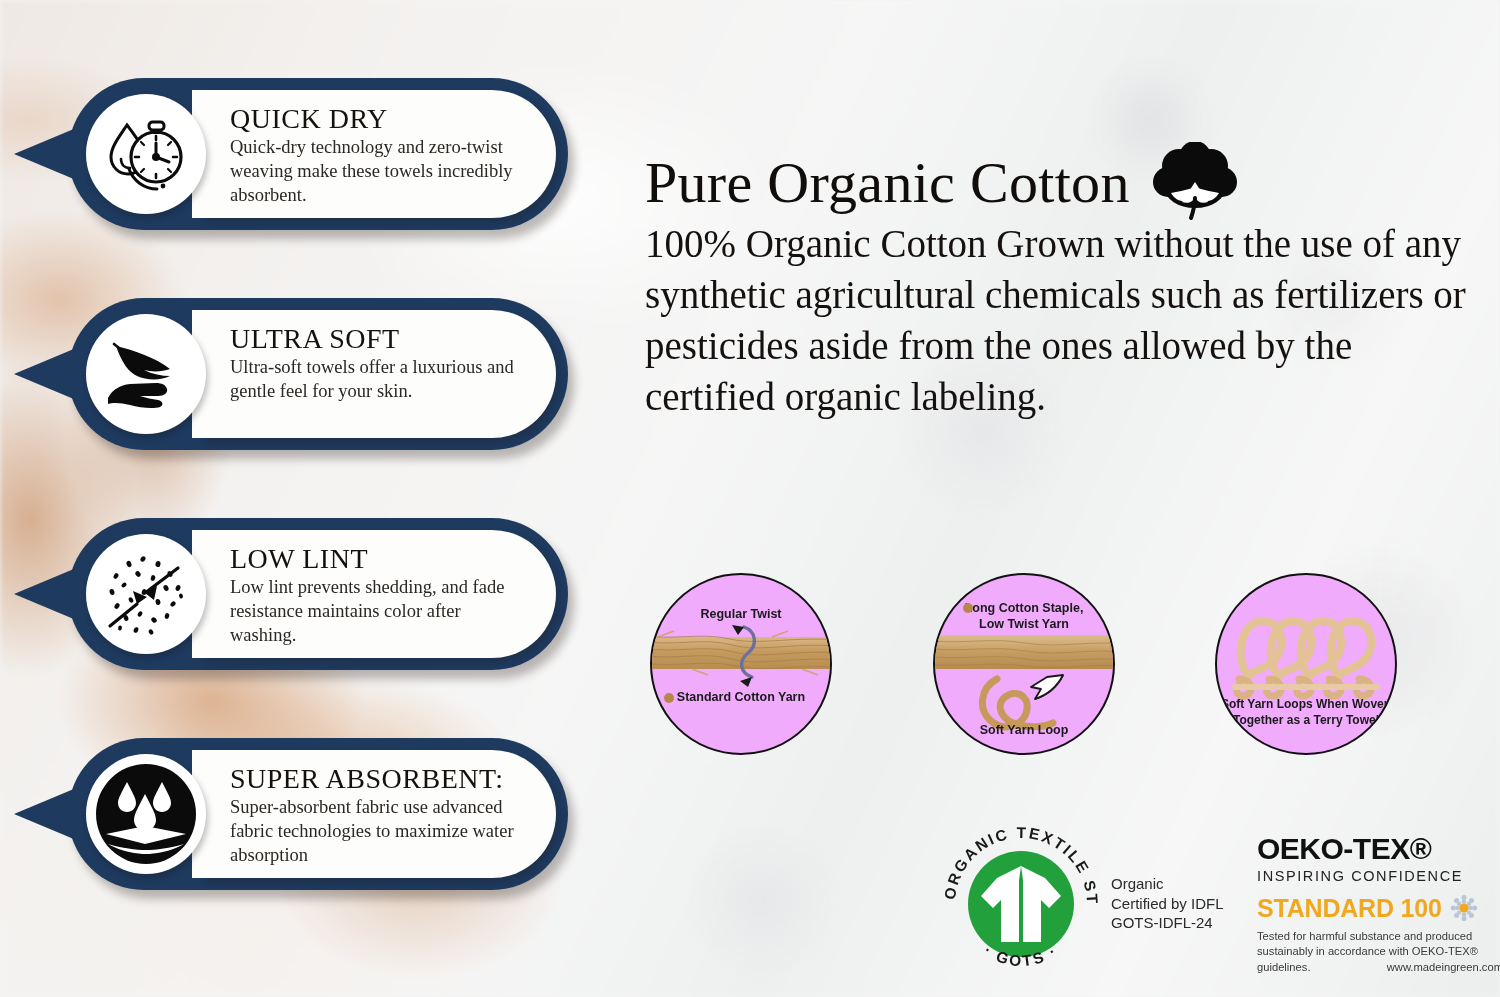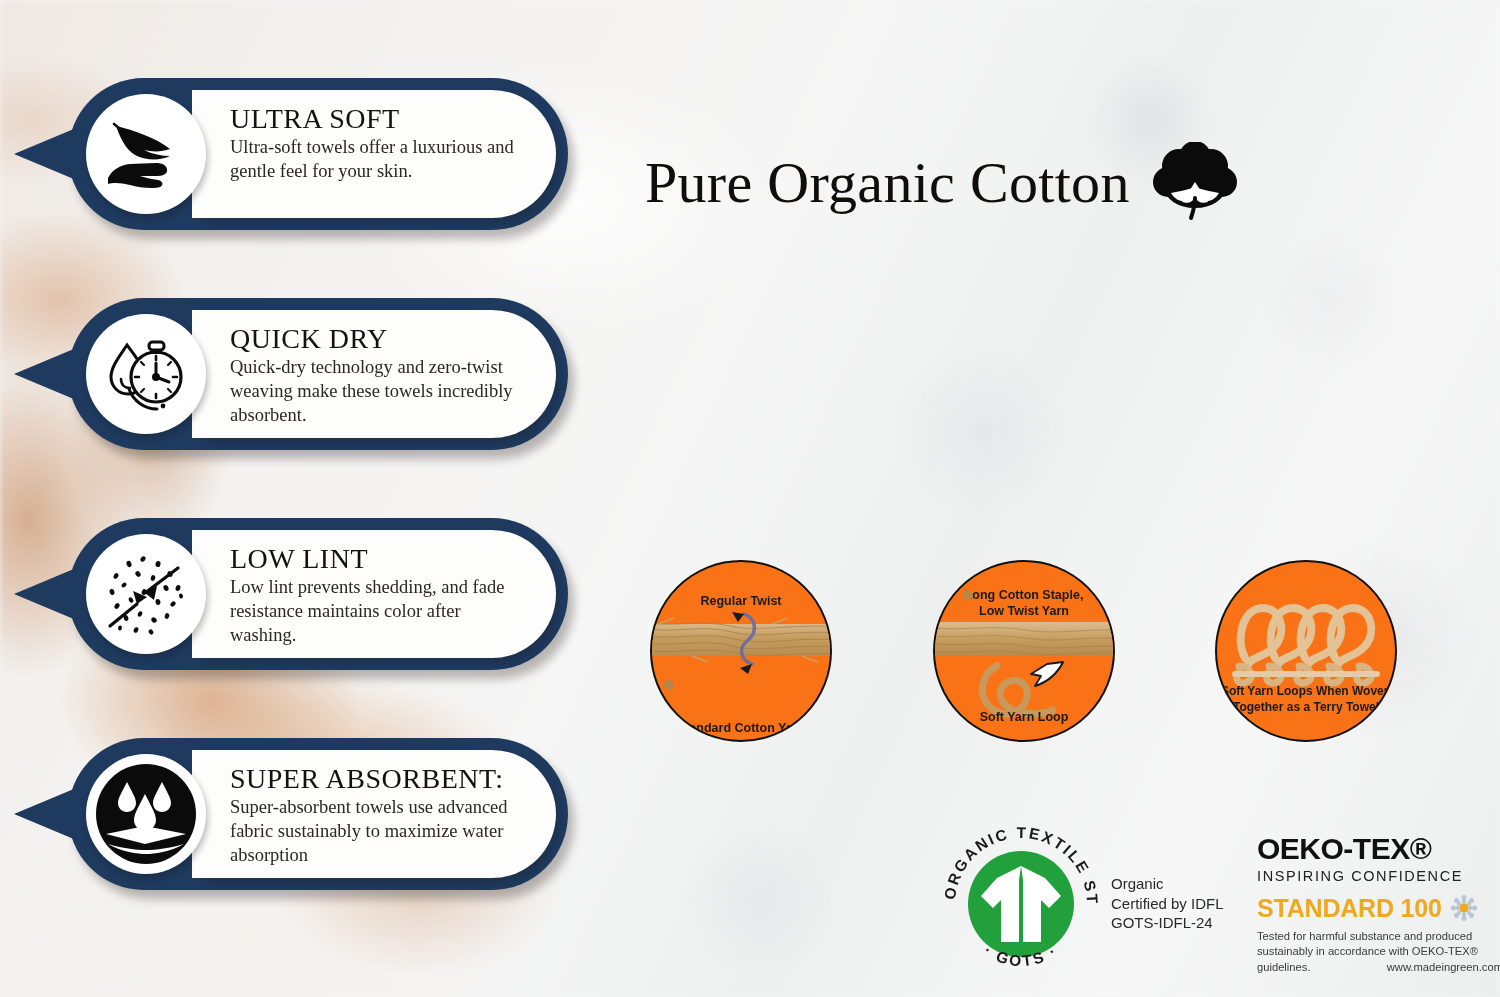--- a/index.html
+++ b/index.html
@@ -162,26 +162,26 @@
 
   
   #yarn-row {
     position: absolute;
     left: 0; top: 560px;
     width: 840px;
     height: 200px;
   }
   .yarn-circle {
     position: absolute;
-    top: 0;
+    top: 13px;
     width: 182px;
     height: 182px;
     border: 2.5px solid #111;
     border-radius: 50%;
-    background: #f97316;
+    background: #f0abfc;
     overflow: hidden;
   }
   .yc-1 { left: 5px; }
   .yc-2 { left: 288px; }
   .yc-3 { left: 570px; }
   .yarn-label {
     position: absolute;
     width: 100%;
     text-align: center;
     font-family: "Liberation Sans", sans-serif;
@@ -243,42 +243,20 @@
   }
   #oeko-fine .row3 { display: flex; justify-content: space-between; }
 </style>
 </head>
 <body>
 
 <div id="bg"></div>
 <div id="bg-grain"></div>
 
 <div id="features">
-
-  <div class="feature">
-    <div class="pill"></div>
-    <div class="tail"></div>
-    <div class="badge">
-      <svg width="92" height="92" viewBox="0 0 92 92">
-
-        <path d="M16 18 C34 22, 56 30, 70 41 C62 44, 52 44, 44 42 C52 46, 62 48, 70 48
-                 C60 53, 46 52, 37 48 C30 45, 22 36, 16 18 Z" fill="#0b0b0b"></path>
-        <path d="M14 16 L44 40" stroke="#0b0b0b" stroke-width="2.6" stroke-linecap="round" fill="none"></path>
-
-        <path d="M8 70 C12 62, 20 57, 30 56 L56 55 C62 55, 66 57, 67 61
-                 C68 65, 64 68, 58 68 L40 68 C46 70, 52 71, 58 72
-                 C63 73, 64 77, 60 79 C54 81, 40 80, 30 77
-                 C22 75, 14 74, 8 76 Z" fill="#0b0b0b"></path>
-      </svg>
-    </div>
-    <div class="panel">
-      <div class="f-title">ULTRA SOFT</div>
-      <div class="f-desc">Ultra-soft towels offer a luxurious and gentle feel for your skin.</div>
-    </div>
-  </div>
 
   <div class="feature">
     <div class="pill"></div>
     <div class="tail"></div>
     <div class="badge">
       <svg width="94" height="94" viewBox="0 0 94 94">
 
         <path d="M28 18 C20 30, 12 40, 12 50 C12 60, 20 67, 29 67 C38 67, 45 60, 45 50
                  C45 40, 37 30, 28 18 Z" fill="none" stroke="#0b0b0b" stroke-width="3"></path>
         <path d="M22 52 C22 58, 26 61, 31 61" fill="none" stroke="#0b0b0b" stroke-width="2.6" stroke-linecap="round"></path>
@@ -291,20 +269,42 @@
         <path d="M57 50 L70 55" stroke="#0b0b0b" stroke-width="3" stroke-linecap="round"></path>
         <path d="M57 29 L57 33 M78 50 L74 50 M57 71 L57 67 M36 50 L40 50" stroke="#0b0b0b" stroke-width="2.6" stroke-linecap="round"></path>
         <path d="M42 35 L45 38 M72 35 L69 38 M72 65 L69 62 M42 65 L45 62" stroke="#0b0b0b" stroke-width="2.2" stroke-linecap="round"></path>
         <path d="M30 62 A30 30 0 0 0 58 82" fill="none" stroke="#0b0b0b" stroke-width="3" stroke-linecap="round"></path>
         <circle cx="64" cy="79" r="2.4" fill="#0b0b0b"></circle>
       </svg>
     </div>
     <div class="panel">
       <div class="f-title">QUICK DRY</div>
       <div class="f-desc">Quick-dry technology and zero-twist weaving make these towels incredibly absorbent.</div>
+    </div>
+  </div>
+
+  <div class="feature">
+    <div class="pill"></div>
+    <div class="tail"></div>
+    <div class="badge">
+      <svg width="92" height="92" viewBox="0 0 92 92">
+
+        <path d="M16 18 C34 22, 56 30, 70 41 C62 44, 52 44, 44 42 C52 46, 62 48, 70 48
+                 C60 53, 46 52, 37 48 C30 45, 22 36, 16 18 Z" fill="#0b0b0b"></path>
+        <path d="M14 16 L44 40" stroke="#0b0b0b" stroke-width="2.6" stroke-linecap="round" fill="none"></path>
+
+        <path d="M8 70 C12 62, 20 57, 30 56 L56 55 C62 55, 66 57, 67 61
+                 C68 65, 64 68, 58 68 L40 68 C46 70, 52 71, 58 72
+                 C63 73, 64 77, 60 79 C54 81, 40 80, 30 77
+                 C22 75, 14 74, 8 76 Z" fill="#0b0b0b"></path>
+      </svg>
+    </div>
+    <div class="panel">
+      <div class="f-title">ULTRA SOFT</div>
+      <div class="f-desc">Ultra-soft towels offer a luxurious and gentle feel for your skin.</div>
     </div>
   </div>
 
   <div class="feature">
     <div class="pill"></div>
     <div class="tail"></div>
     <div class="badge">
       <svg width="100" height="100" viewBox="0 0 100 100">
         <g fill="#0b0b0b">
           <ellipse cx="20" cy="32" rx="2.2" ry="3" transform="rotate(30 20 32)"></ellipse>
@@ -363,21 +363,21 @@
 
         <path d="M40 72 C46 76, 60 76, 66 72" fill="none" stroke="#fff" stroke-width="2.4" stroke-linecap="round"></path>
 
         <path d="M14 74 L53 66 L94 74 L53 84 Z" fill="#fff"></path>
         <path d="M16 84 C30 92, 46 94, 54 94 C62 94, 78 92, 92 84
                  C78 88, 64 90, 54 90 C44 90, 30 88, 16 84 Z" fill="#fff"></path>
       </svg>
     </div>
     <div class="panel">
       <div class="f-title">SUPER ABSORBENT:</div>
-      <div class="f-desc">Super-absorbent towels use advanced fabric sustainably to maximize water absorption</div>
+      <div class="f-desc">Super-absorbent fabric use advanced fabric technologies to maximize water absorption</div>
     </div>
   </div>
 </div>
 
 <div id="right">
 
   <div id="headline-row">
     <div id="headline">Pure Organic Cotton</div>
     <svg width="86" height="80" viewBox="0 0 86 80">
       <g fill="#0b0b0b">
@@ -392,20 +392,21 @@
       <g fill="#ffffff">
         <path d="M43 40 C38 48, 33 55, 30 60 C36 62, 41 60, 43 55 C45 60, 50 62, 56 60
                  C53 55, 48 48, 43 40 Z"></path>
         <path d="M41 46 C33 48, 25 50, 19 51 C23 58, 30 61, 37 58 C39 55, 40 50, 41 46 Z"></path>
         <path d="M45 46 C53 48, 61 50, 67 51 C63 58, 56 61, 49 58 C47 55, 46 50, 45 46 Z"></path>
       </g>
       <path d="M43 56 C43 64, 41 70, 39 76" stroke="#0b0b0b" stroke-width="4" fill="none" stroke-linecap="round"></path>
     </svg>
   </div>
 
+  <div id="paragraph">100% Organic Cotton Grown without the use of any synthetic agricultural chemicals such as fertilizers or pesticides aside from the ones allowed by the certified organic labeling.</div>
 
   <div id="yarn-row">
 
     <div class="yarn-circle yc-1">
       <div class="yarn-label" style="top:32px;">Regular Twist</div>
       <svg width="182" height="182" viewBox="0 0 182 182" style="position:absolute;left:0;top:0;">
         <defs>
           <linearGradient id="ygrad" x1="0" y1="0" x2="0" y2="1">
             <stop offset="0%" stop-color="#d9b887"></stop>
             <stop offset="45%" stop-color="#c49a5f"></stop>
@@ -425,21 +426,21 @@
             <path d="M40 94 L56 100"></path>
           <path d="M120 62 L136 56"></path>
             <path d="M150 94 L166 100"></path>
         </g>
 
         <path d="M92 52 C104 56, 106 70, 96 78 C86 86, 88 98, 100 102" fill="none" stroke="#6f6f9c" stroke-width="3.4" stroke-linecap="round"></path>
         <path d="M92 52 L80 50 L86 60 Z" fill="#1a1a1a"></path>
         <path d="M100 102 L88 106 L96 112 Z" fill="#1a1a1a"></path>
       </svg>
       <div style="position:absolute;left:12px;top:118px;width:10px;height:10px;border-radius:50%;background:#b5874a;"></div>
-      <div class="yarn-label" style="top:115px;margin-top:44px;">Standard Cotton Yarn</div>
+      <div class="yarn-label" style="top:115px;">Standard Cotton Yarn</div>
     </div>
 
     <div class="yarn-circle yc-2">
       <div class="yarn-label" style="top:26px;">Long Cotton Staple,</div>
       <div class="yarn-label" style="top:42px;">Low Twist Yarn</div>
       <div style="position:absolute;left:28px;top:28px;width:10px;height:10px;border-radius:50%;background:#b5874a;"></div>
       <svg width="182" height="182" viewBox="0 0 182 182" style="position:absolute;left:0;top:0;">
         <defs>
           <linearGradient id="ygrad2" x1="0" y1="0" x2="0" y2="1">
             <stop offset="0%" stop-color="#dcbd8e"></stop>

